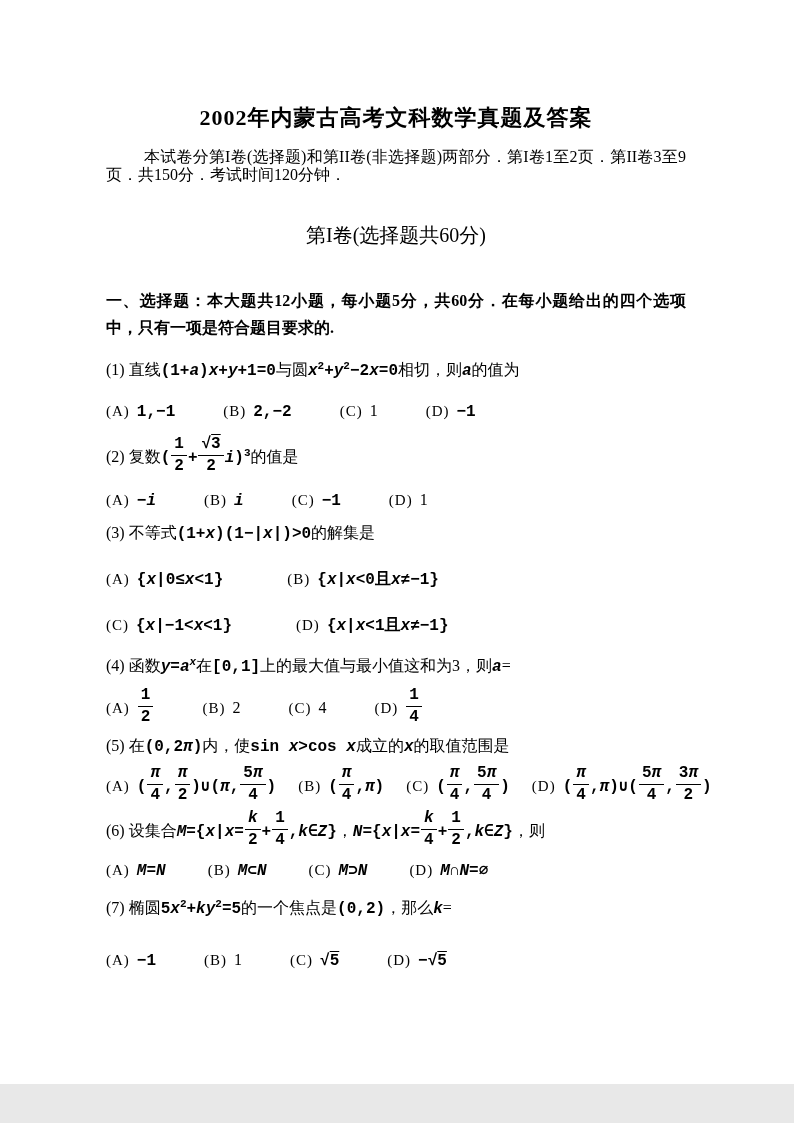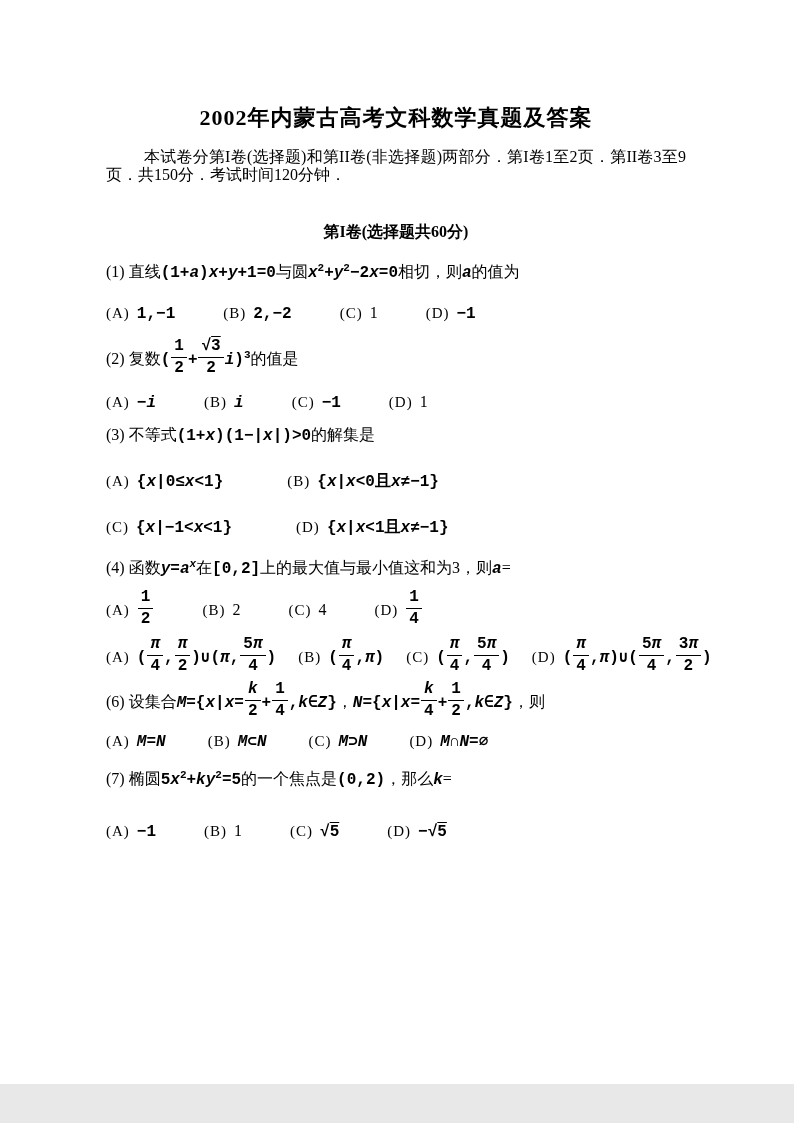--- a/index.html
+++ b/index.html
@@ -23,22 +23,22 @@
     letter-spacing:1px;
   }
   .intro{
     margin:15px 0 0;
     line-height:18px;
     text-indent:38px;
     text-align:justify;
   }
   .section-heading{
     text-align:center;
-    font-weight:bold;
-    font-size:16px;
+    font-weight:normal;
+    font-size:20px;
     margin:38px 0 0;
   }
   .instructions{
     font-weight:bold;
     margin:38px 0 0;
     line-height:27px;
     text-align:justify;
   }
   .questions{margin:0;}
   .q{margin:0;}
@@ -82,43 +82,45 @@
   .fr .de{display:block;border-top:1.6px solid #000;padding:1px 3px 0;}
   .ov{text-decoration:overline;}
 </style>
 </head>
 <body>
 
 <div class="page">
   <p class="title">2002年内蒙古高考文科数学真题及答案</p>
   <p class="intro">本试卷分第I卷(选择题)和第II卷(非选择题)两部分．第I卷1至2页．第II卷3至9页．共150分．考试时间120分钟．</p>
   <p class="section-heading">第I卷(选择题共60分)</p>
+  <p class="instructions">一、选择题：本大题共12小题，每小题5分，共60分．在每小题给出的四个选项中，只有一项是符合题目要求的.</p>
   <div class="questions">
   <div class="q">
     <p class="q-stem">(1) 直线<b class="m">(1+<i>a</i>)<i>x</i>+<i>y</i>+1=0</b>与圆<b class="m"><i>x</i><sup>2</sup>+<i>y</i><sup>2</sup>−2<i>x</i>=0</b>相切，则<b class="m"><i>a</i></b>的值为</p>
   <p class="q-opts"><span class="opt"><span class="opt-label">(A)</span><span class="opt-body"><b class="m">1,−1</b></span></span><span class="opt"><span class="opt-label">(B)</span><span class="opt-body"><b class="m">2,−2</b></span></span><span class="opt"><span class="opt-label">(C)</span><span class="opt-body">1</span></span><span class="opt"><span class="opt-label">(D)</span><span class="opt-body"><b class="m">−1</b></span></span></p>
       </div>
 
   <div class="q">
     <p class="q-stem">(2) 复数<b class="m">(<span class="fr"><span class="nu">1</span><span class="de">2</span></span>+<span class="fr"><span class="nu">√<span class="ov">3</span></span><span class="de">2</span></span><i>i</i>)<sup>3</sup></b>的值是</p>
   <p class="q-opts"><span class="opt"><span class="opt-label">(A)</span><span class="opt-body"><b class="m">−<i>i</i></b></span></span><span class="opt"><span class="opt-label">(B)</span><span class="opt-body"><b class="m"><i>i</i></b></span></span><span class="opt"><span class="opt-label">(C)</span><span class="opt-body"><b class="m">−1</b></span></span><span class="opt"><span class="opt-label">(D)</span><span class="opt-body">1</span></span></p>
       </div>
 
   <div class="q">
     <p class="q-stem">(3) 不等式<b class="m">(1+<i>x</i>)(1−|<i>x</i>|)&gt;0</b>的解集是</p>
   <p class="q-opts"><span class="opt"><span class="opt-label">(A)</span><span class="opt-body"><b class="m">{<i>x</i>|0≤<i>x</i>&lt;1}</b></span></span><span class="opt"><span class="opt-label">(B)</span><span class="opt-body"><b class="m">{<i>x</i>|<i>x</i>&lt;0且<i>x</i>≠−1}</b></span></span></p>
         <p class="q-opts"><span class="opt"><span class="opt-label">(C)</span><span class="opt-body"><b class="m">{<i>x</i>|−1&lt;<i>x</i>&lt;1}</b></span></span><span class="opt"><span class="opt-label">(D)</span><span class="opt-body"><b class="m">{<i>x</i>|<i>x</i>&lt;1且<i>x</i>≠−1}</b></span></span></p>
       </div>
 
   <div class="q">
-    <p class="q-stem">(4) 函数<b class="m"><i>y</i>=<i>a</i><sup><i>x</i></sup></b>在<b class="m">[0,2]</b>上的最大值与最小值这和为3，则<b class="m"><i>a</i></b>=</p>
+    <p class="q-stem">(4) 函数<b class="m"><i>y</i>=<i>a</i><sup><i>x</i></sup></b>在<b class="m">[0,1]</b>上的最大值与最小值这和为3，则<b class="m"><i>a</i></b>=</p>
   <p class="q-opts"><span class="opt"><span class="opt-label">(A)</span><span class="opt-body"><b class="m"><span class="fr"><span class="nu">1</span><span class="de">2</span></span></b></span></span><span class="opt"><span class="opt-label">(B)</span><span class="opt-body">2</span></span><span class="opt"><span class="opt-label">(C)</span><span class="opt-body">4</span></span><span class="opt"><span class="opt-label">(D)</span><span class="opt-body"><b class="m"><span class="fr"><span class="nu">1</span><span class="de">4</span></span></b></span></span></p>
       </div>
 
   <div class="q">
+    <p class="q-stem">(5) 在<b class="m">(0,2<i>π</i>)</b>内，使<b class="m">sin <i>x</i>&gt;cos <i>x</i></b>成立的<b class="m"><i>x</i></b>的取值范围是</p>
   <p class="q-opts"><span class="opt"><span class="opt-label">(A)</span><span class="opt-body"><b class="m">(<span class="fr"><span class="nu"><i>π</i></span><span class="de">4</span></span>,<span class="fr"><span class="nu"><i>π</i></span><span class="de">2</span></span>)∪(<i>π</i>,<span class="fr"><span class="nu">5<i>π</i></span><span class="de">4</span></span>)</b></span></span><span class="opt"><span class="opt-label">(B)</span><span class="opt-body"><b class="m">(<span class="fr"><span class="nu"><i>π</i></span><span class="de">4</span></span>,<i>π</i>)</b></span></span><span class="opt"><span class="opt-label">(C)</span><span class="opt-body"><b class="m">(<span class="fr"><span class="nu"><i>π</i></span><span class="de">4</span></span>,<span class="fr"><span class="nu">5<i>π</i></span><span class="de">4</span></span>)</b></span></span><span class="opt"><span class="opt-label">(D)</span><span class="opt-body"><b class="m">(<span class="fr"><span class="nu"><i>π</i></span><span class="de">4</span></span>,<i>π</i>)∪(<span class="fr"><span class="nu">5<i>π</i></span><span class="de">4</span></span>,<span class="fr"><span class="nu">3<i>π</i></span><span class="de">2</span></span>)</b></span></span></p>
       </div>
 
   <div class="q">
     <p class="q-stem">(6) 设集合<b class="m"><i>M</i>={<i>x</i>|<i>x</i>=<span class="fr"><span class="nu"><i>k</i></span><span class="de">2</span></span>+<span class="fr"><span class="nu">1</span><span class="de">4</span></span>,<i>k</i>∈<i>Z</i>}</b>，<b class="m"><i>N</i>={<i>x</i>|<i>x</i>=<span class="fr"><span class="nu"><i>k</i></span><span class="de">4</span></span>+<span class="fr"><span class="nu">1</span><span class="de">2</span></span>,<i>k</i>∈<i>Z</i>}</b>，则</p>
   <p class="q-opts"><span class="opt"><span class="opt-label">(A)</span><span class="opt-body"><b class="m"><i>M</i>=<i>N</i></b></span></span><span class="opt"><span class="opt-label">(B)</span><span class="opt-body"><b class="m"><i>M</i>⊂<i>N</i></b></span></span><span class="opt"><span class="opt-label">(C)</span><span class="opt-body"><b class="m"><i>M</i>⊃<i>N</i></b></span></span><span class="opt"><span class="opt-label">(D)</span><span class="opt-body"><b class="m"><i>M</i>∩<i>N</i>=∅</b></span></span></p>
       </div>
 
   <div class="q">
     <p class="q-stem">(7) 椭圆<b class="m">5<i>x</i><sup>2</sup>+<i>ky</i><sup>2</sup>=5</b>的一个焦点是<b class="m">(0,2)</b>，那么<b class="m"><i>k</i></b>=</p>

